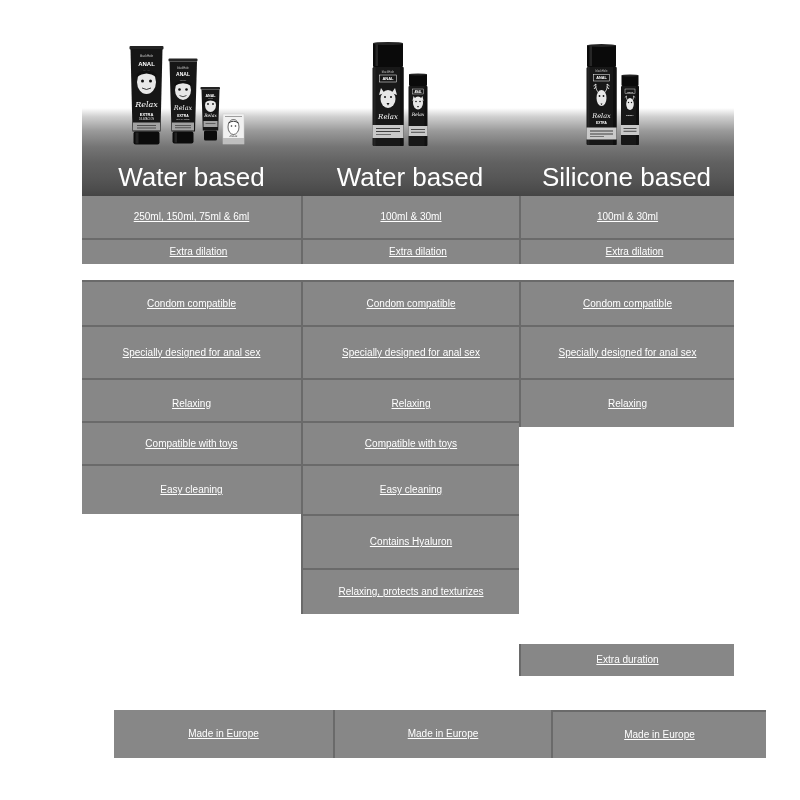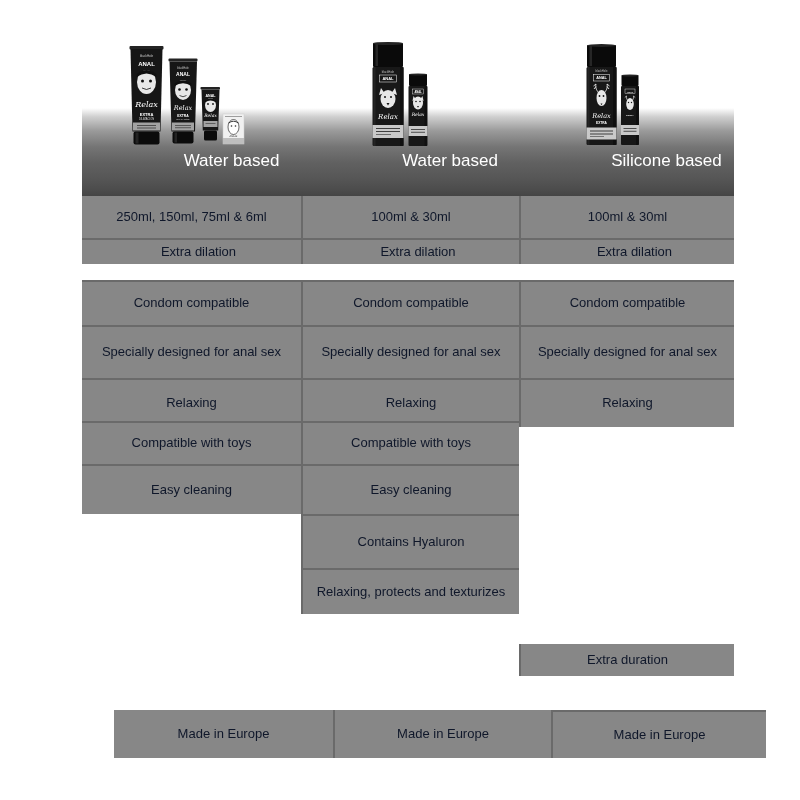--- a/index.html
+++ b/index.html
@@ -1,27 +1,27 @@
 <!DOCTYPE html>
 <html><head>
 <meta charset="utf-8">
 <style>
   html,body{margin:0;padding:0;background:#ffffff;}
   #stage{position:relative;width:800px;height:800px;background:#ffffff;overflow:hidden;
          font-family:"Liberation Sans",sans-serif;}
   .band{position:absolute;left:82px;top:108px;width:652px;height:88px;
         background:linear-gradient(to bottom,#ffffff 0%,#cfcfcf 10%,#9a9a9a 26%,#757575 44%,#616161 62%,#565656 80%,#4b4b4b 94%,#454545 100%);}
-  .hdr{position:absolute;top:146px;height:30px;display:flex;align-items:center;justify-content:center;
-       color:#ffffff;font-size:17px;font-weight:400;margin-left:40px;}
+  .hdr{position:absolute;top:162px;height:30px;display:flex;align-items:center;justify-content:center;
+       color:#ffffff;font-size:26px;font-weight:400;}
   .hdr.h1{left:82px;width:219px;}
   .hdr.h2{left:301px;width:218px;}
   .hdr.h3{left:519px;width:215px;}
   .cell{position:absolute;background:#878787;box-sizing:border-box;
         display:flex;align-items:center;justify-content:center;text-align:center;
-        color:#0f172a;font-size:13px;border-top:2px solid #6a6a6a;line-height:1.15;padding:0 6px;}
+        color:#ffffff;font-size:10px;border-top:2px solid #6a6a6a;line-height:1.15;padding:0 6px;text-decoration:underline;}
   .run-start{border-top:none;}
   .c1{left:82px;width:219px;}
   .c2{left:301px;width:218px;border-left:2px solid #6a6a6a;}
   .c3{left:519px;width:215px;border-left:2px solid #6a6a6a;}
   .r1{top:196px;height:42px;}
   .r2{top:238px;height:26px;padding-left:20px;}
   .r3{top:280px;height:45px;}
   .r4{top:325px;height:53px;}
   .r5{top:378px;height:49px;}
   .r6{top:421px;height:43px;}

